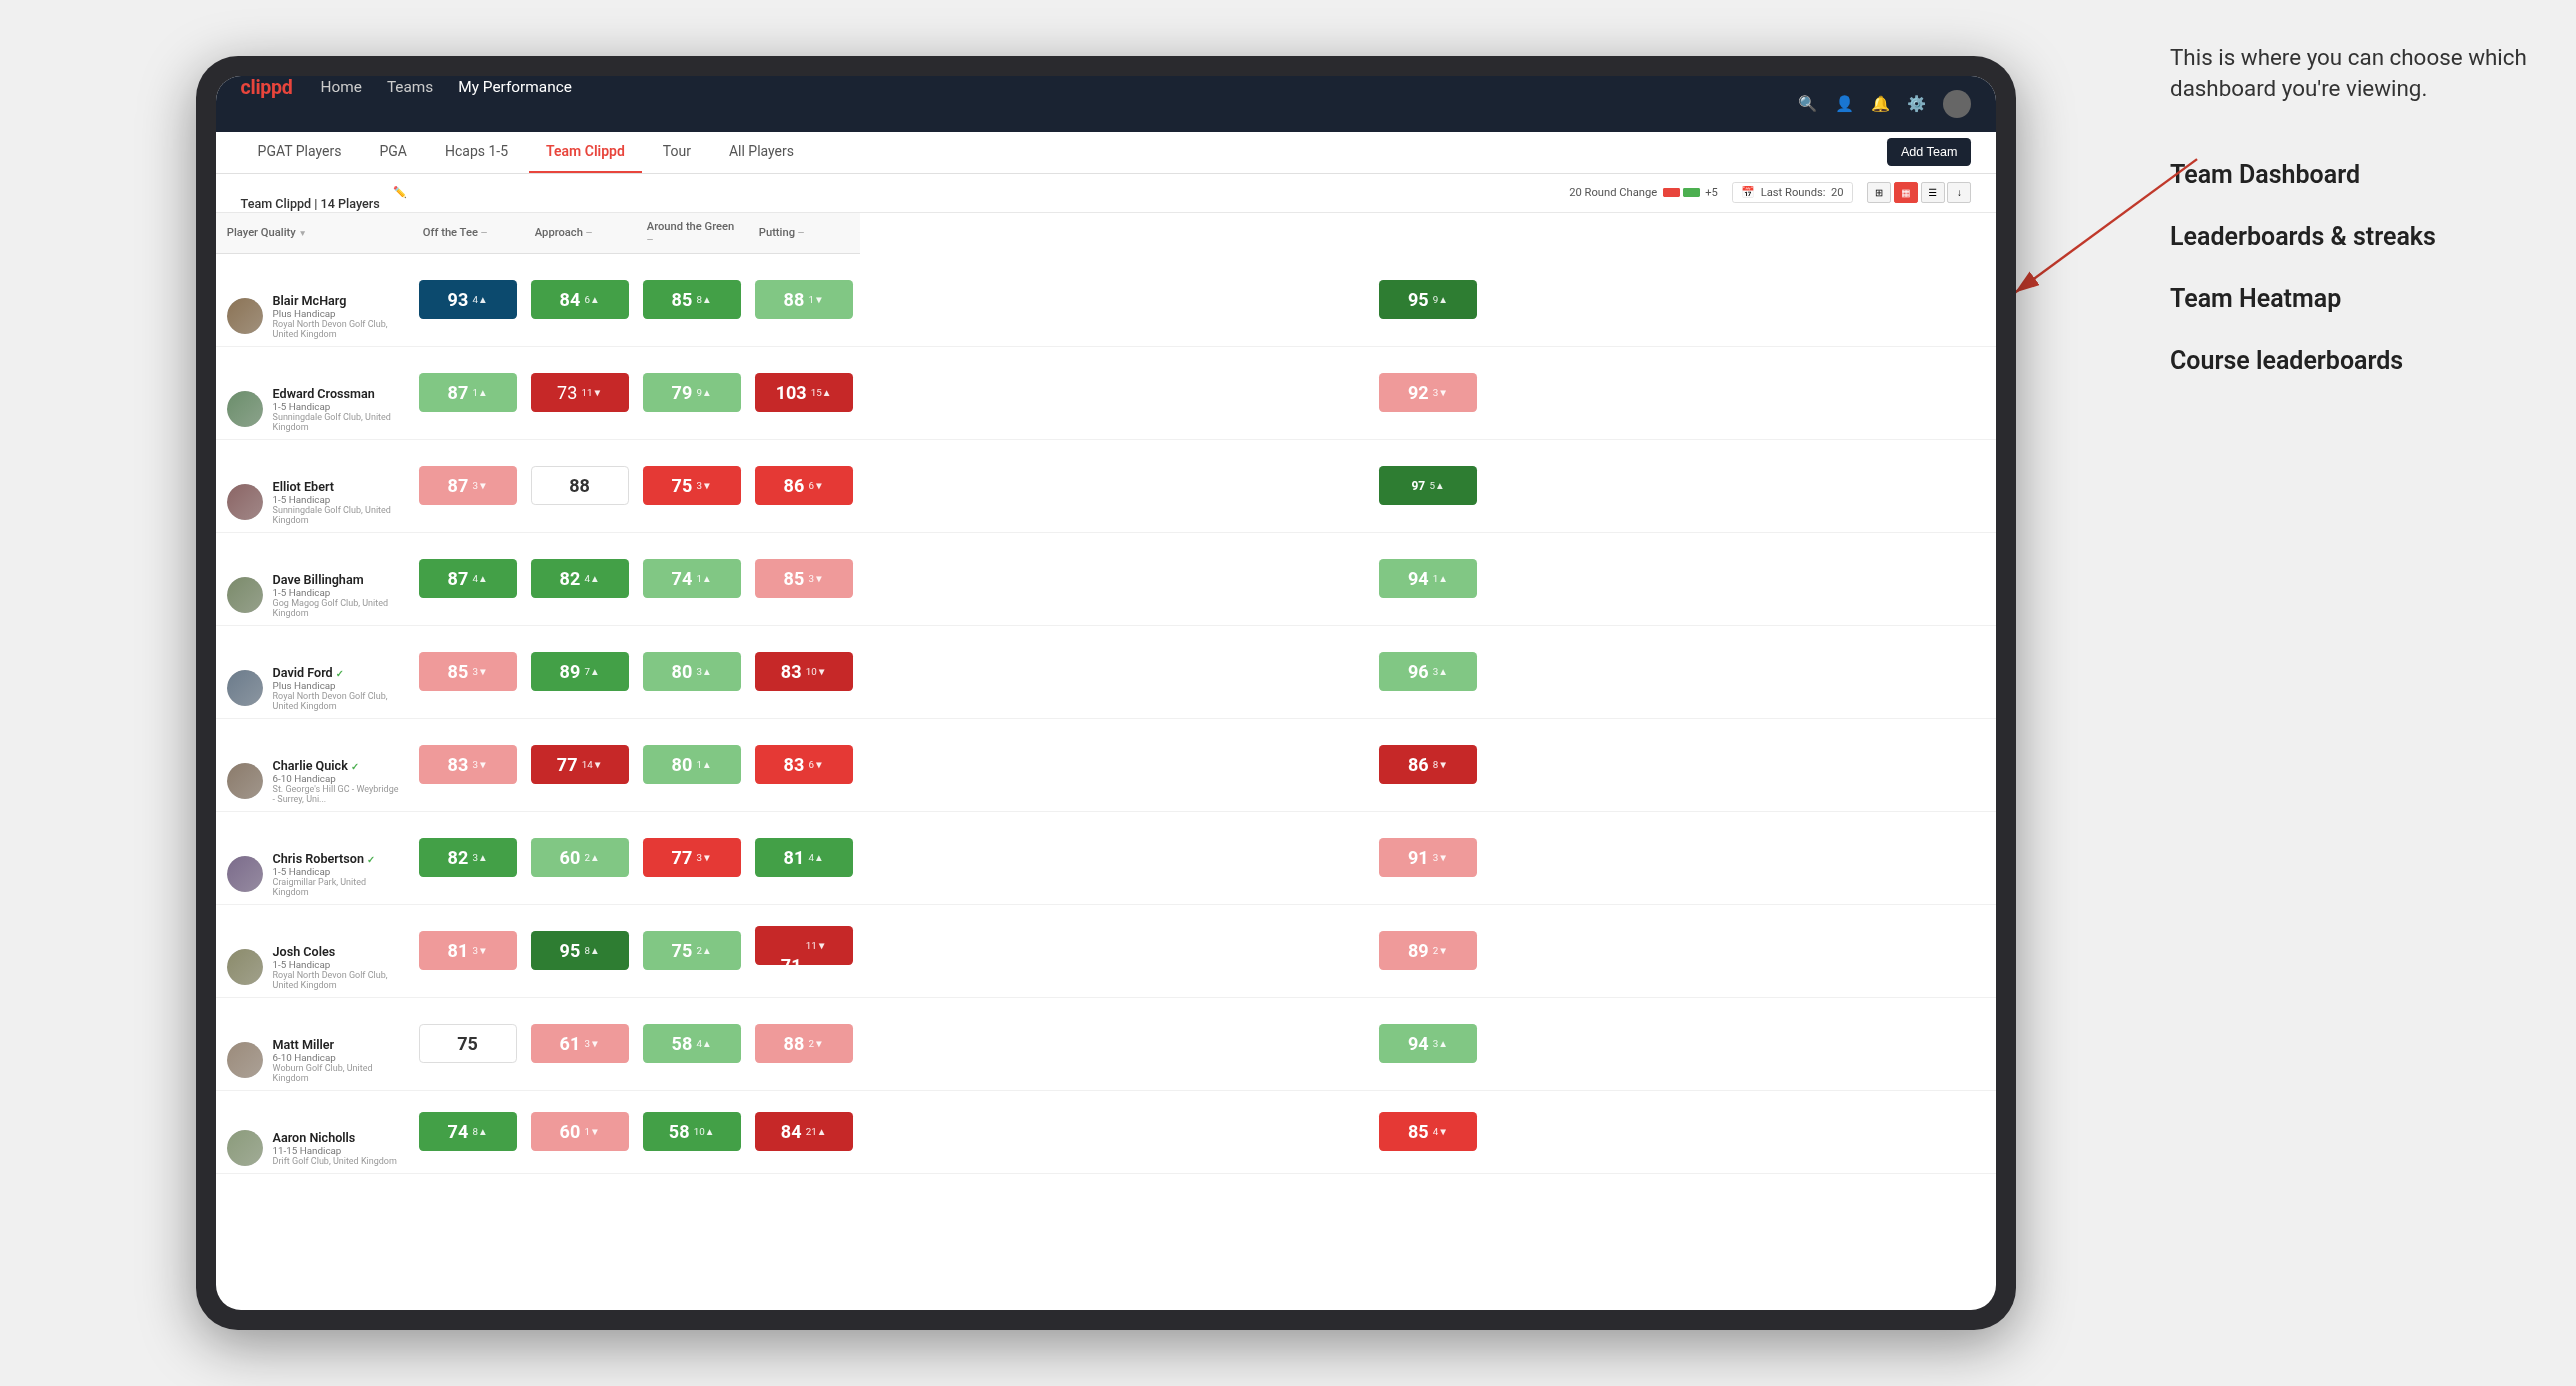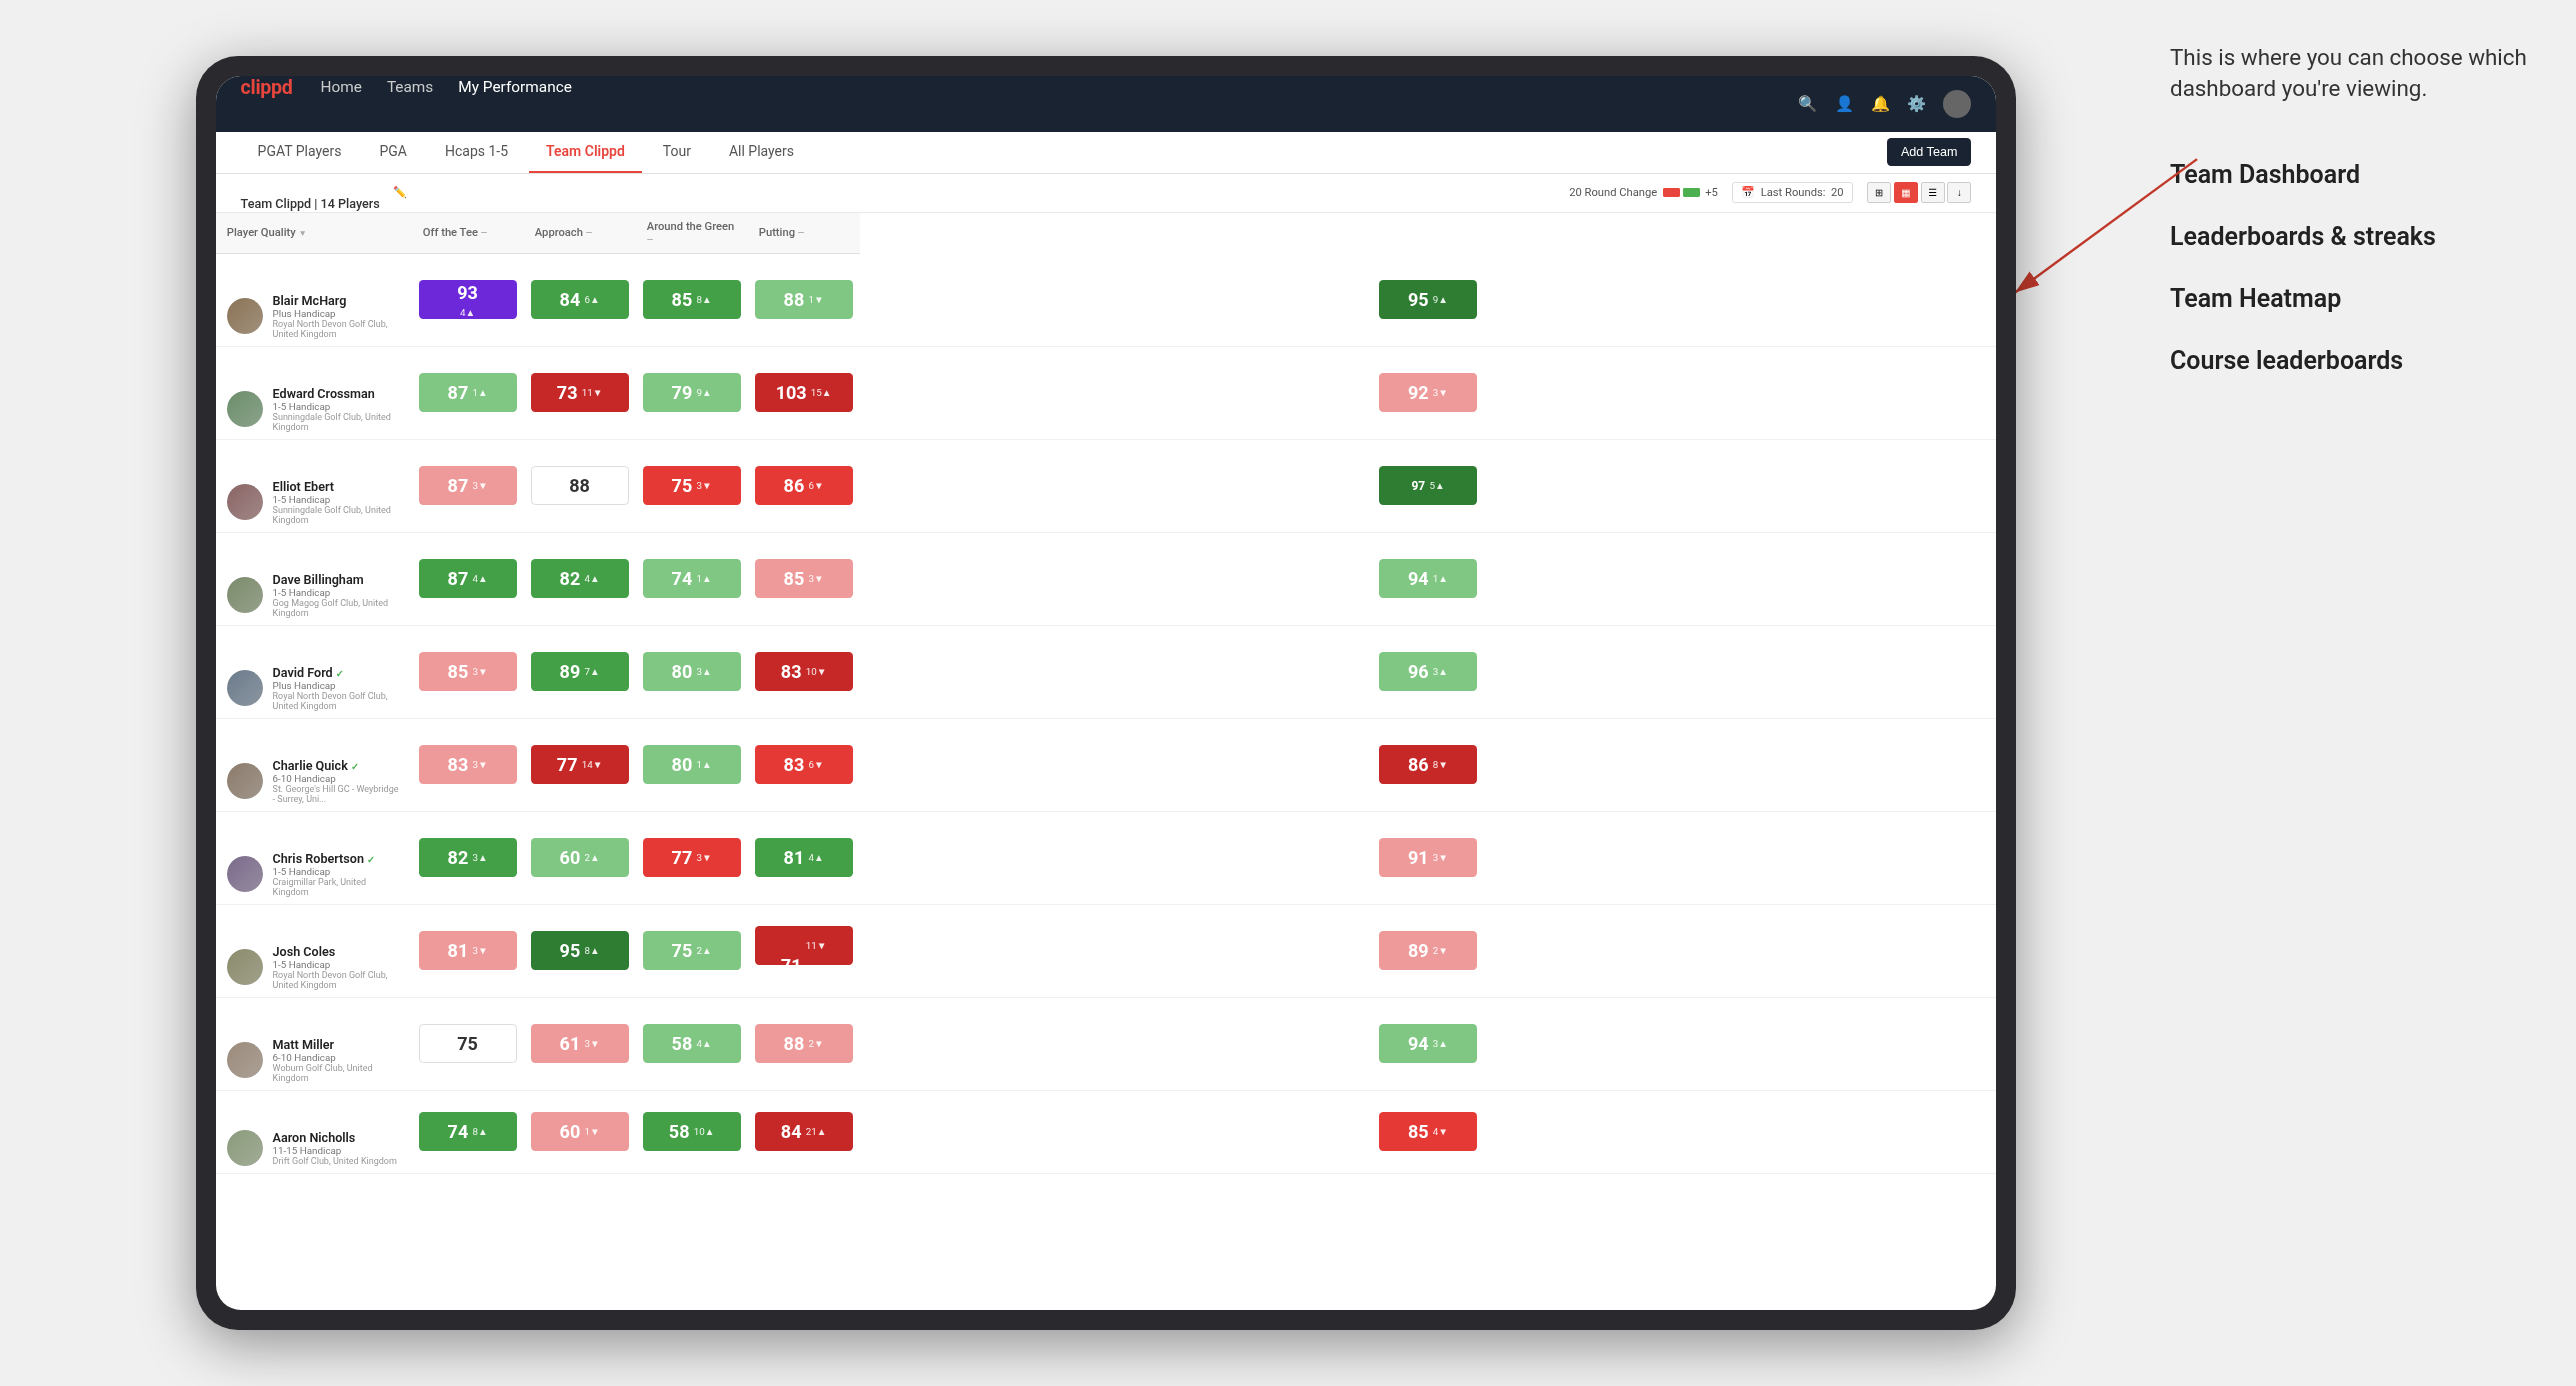--- a/index.html
+++ b/index.html
@@ -429,21 +429,21 @@
         <div class="avatar-img" style="background:linear-gradient(135deg, #8B7355, #8B7355aa);"></div>
       </div>
       <div class="player-info">
         <div class="player-name">Blair McHarg</div>
         <div class="player-handicap">Plus Handicap</div>
         <div class="player-club">Royal North Devon Golf Club, United Kingdom</div>
       </div>
     </div>
   </td>
               <td class="stat-cell">
-      <div class="stat-box" style="background:#6d28d9;color:#fff;flex-direction:column;">
+      <div class="stat-box" style="background:#0c4a6e;color:#fff;">
         <span style="font-size:18px;font-weight:700;">93</span>
         <span class="stat-change up">4▲</span>
       </div>
     </td>
               <td class="stat-cell">
       <div class="stat-box" style="background:#43a047;color:#fff;">
         <span style="font-size:18px;font-weight:700;">84</span>
         <span class="stat-change up">6▲</span>
       </div>
     </td>
@@ -480,21 +480,21 @@
     </div>
   </td>
               <td class="stat-cell">
       <div class="stat-box" style="background:#81c784;color:#fff;">
         <span style="font-size:18px;font-weight:700;">87</span>
         <span class="stat-change up">1▲</span>
       </div>
     </td>
               <td class="stat-cell">
       <div class="stat-box" style="background:#c62828;color:#fff;">
-        <span style="font-size:18px;font-weight:700;">73</span>
+        <span style="font-size:18px;font-weight:400;">73</span>
         <span class="stat-change down">11▼</span>
       </div>
     </td>
               <td class="stat-cell">
       <div class="stat-box" style="background:#81c784;color:#fff;">
         <span style="font-size:18px;font-weight:700;">79</span>
         <span class="stat-change up">9▲</span>
       </div>
     </td>
               <td class="stat-cell">

